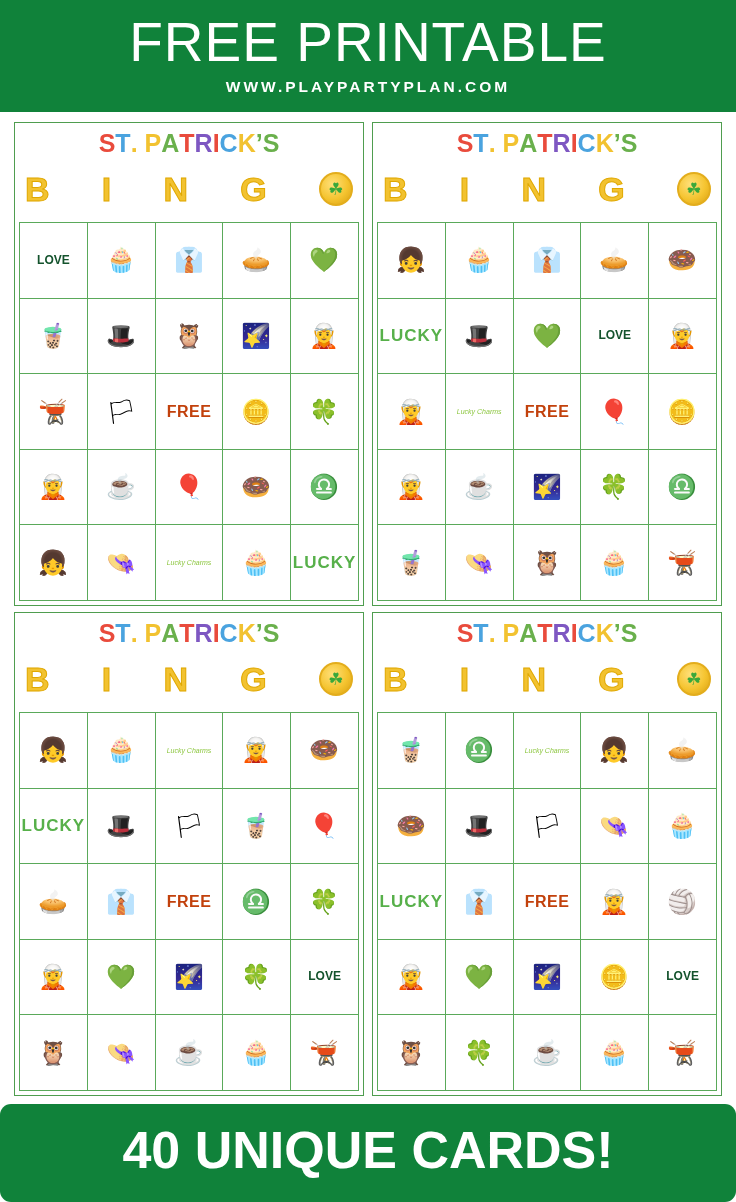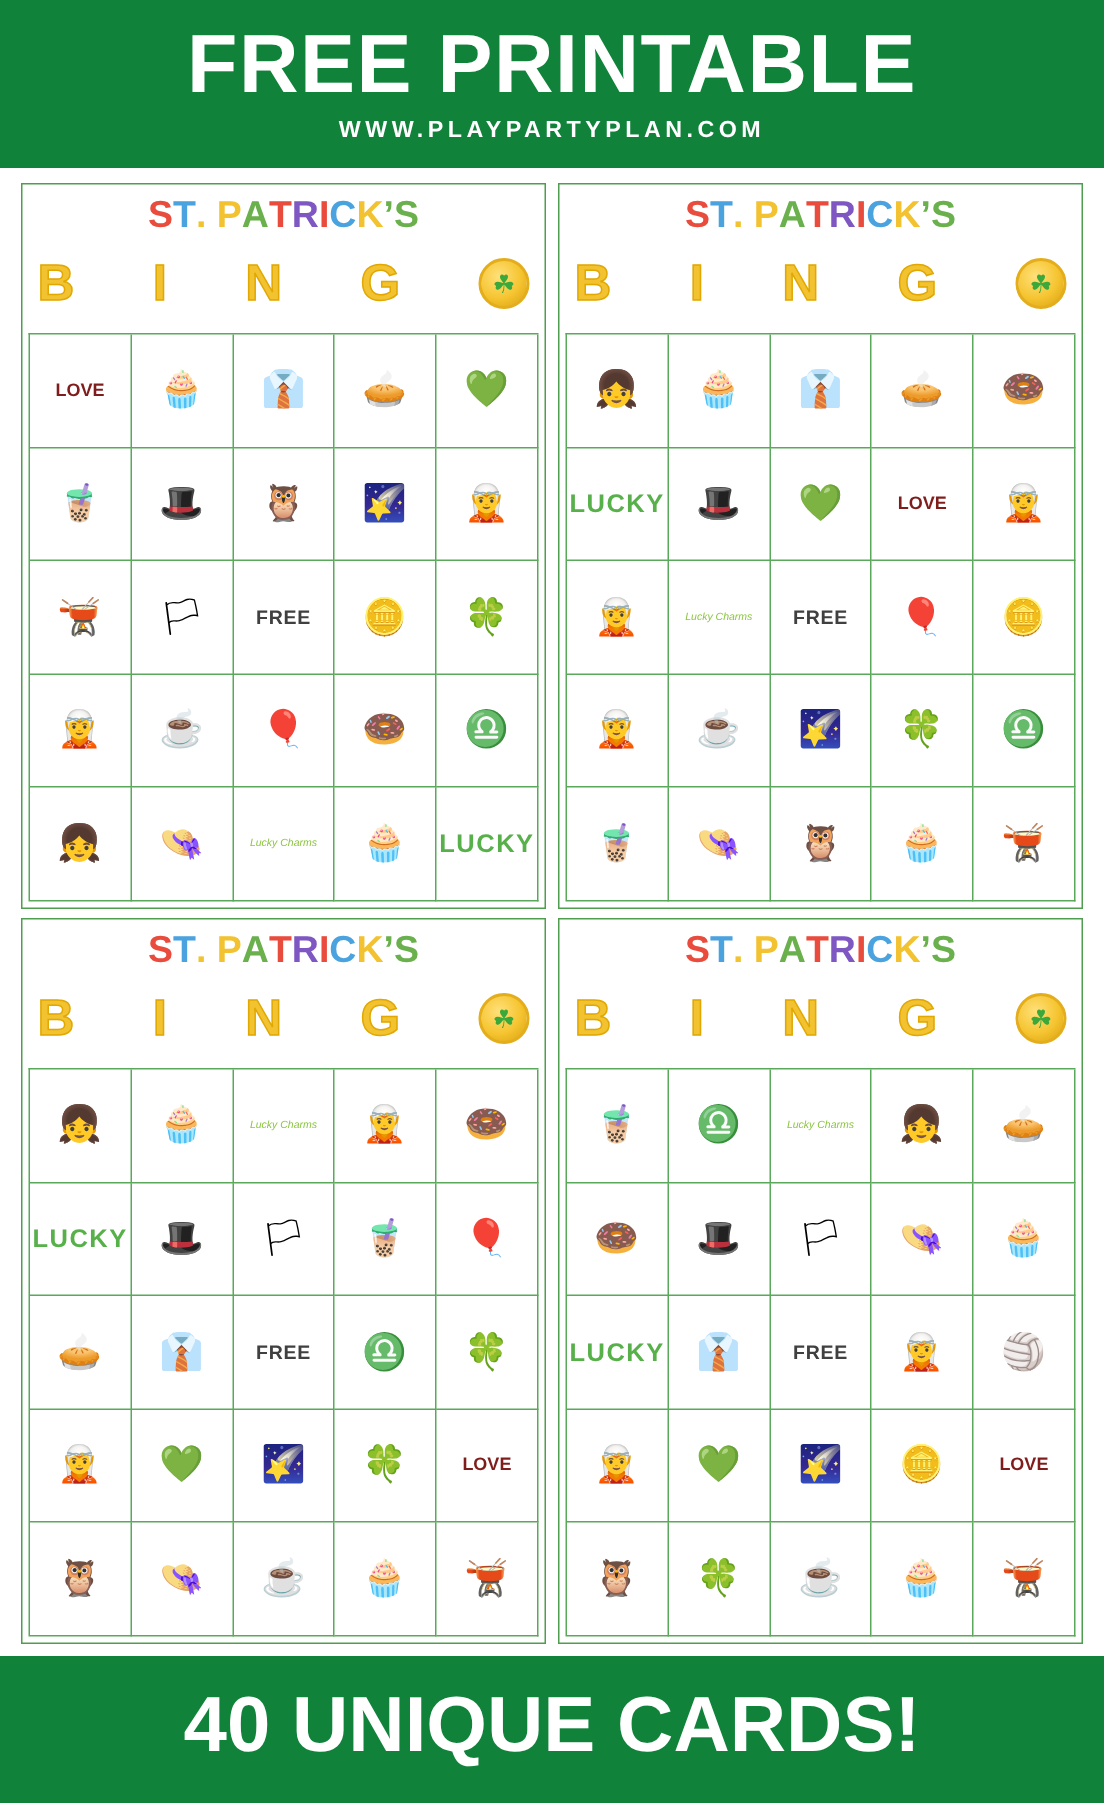--- a/index.html
+++ b/index.html
@@ -25,21 +25,21 @@
 
   
   .top-banner {
     background: #10823a;
     color: #ffffff;
     text-align: center;
     padding: 14px 10px 16px 10px;
   }
   .top-banner .line1 {
     font-size: 55px;
-    font-weight: bold;
+    font-weight: normal;
     letter-spacing: 1px;
     line-height: 1.02;
     font-family: "Liberation Sans", sans-serif;
   }
   .top-banner .line2 {
     font-size: 39px;
     font-weight: bold;
     letter-spacing: 0.5px;
     line-height: 1.15;
     margin-top: 4px;
@@ -128,51 +128,52 @@
     align-items: center;
     justify-content: center;
     font-size: 9px;
     text-align: center;
     overflow: hidden;
     position: relative;
     box-sizing: border-box;
   }
   .cell .art { font-size: 24px; line-height: 1; }
   .cell.free-cell {
-    color: #404040;
-    font-weight: bold;
-    font-size: 13px;
+    color: #c2410c;
+    font-weight: bold;
+    font-size: 16px;
     letter-spacing: 0.5px;
   }
   .cell.word-cell {
     color: #57b04a;
     font-weight: bold;
     font-size: 17px;
     letter-spacing: 1px;
   }
   .cell.love-cell {
-    color: #7f1d1d;
+    color: #14532d;
     font-weight: bold;
     font-size: 12px;
     line-height: 0.95;
     text-align: center;
   }
   .cell.lucky-charm {
     color: #8cc63f;
     font-size: 7px;
     font-style: italic;
     padding: 2px;
   }
 
   
   .bottom-banner {
     background: #10823a;
     color: #ffffff;
     text-align: center;
     padding: 20px 10px 26px 10px;
+    border-radius: 11px;
   }
   .bottom-banner .text {
     font-size: 52px;
     font-weight: bold;
     letter-spacing: 0px;
     line-height: 1;
   }
 
   .sr-col-0 { color: #e94b3c; }
   .sr-col-1 { color: #4aa3df; }

